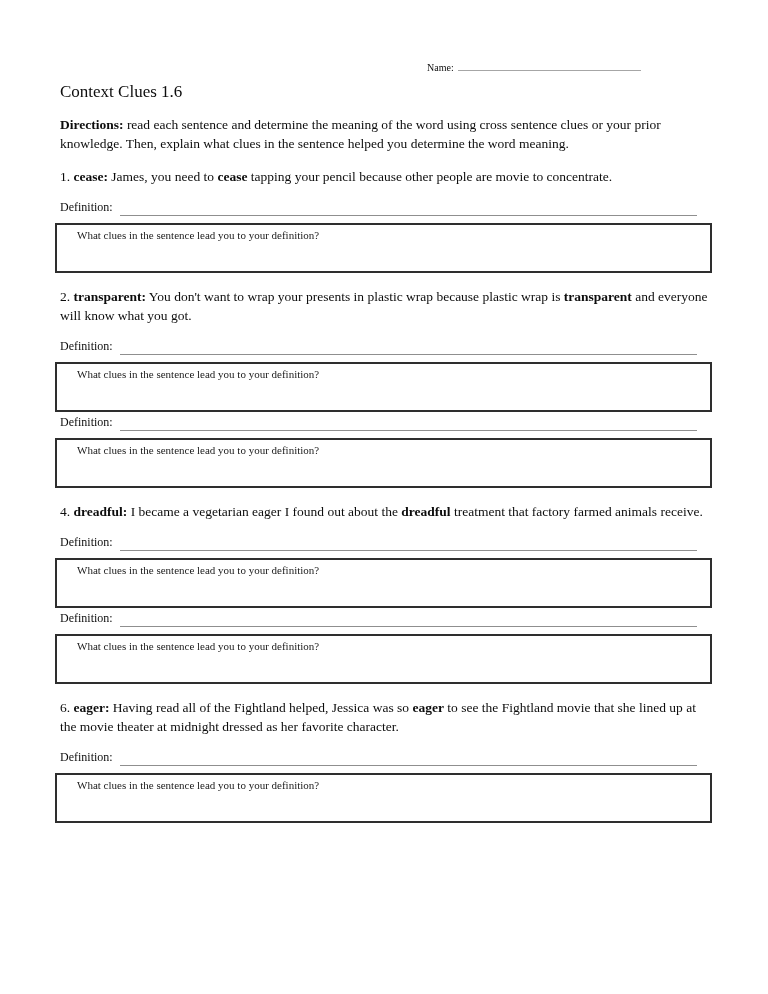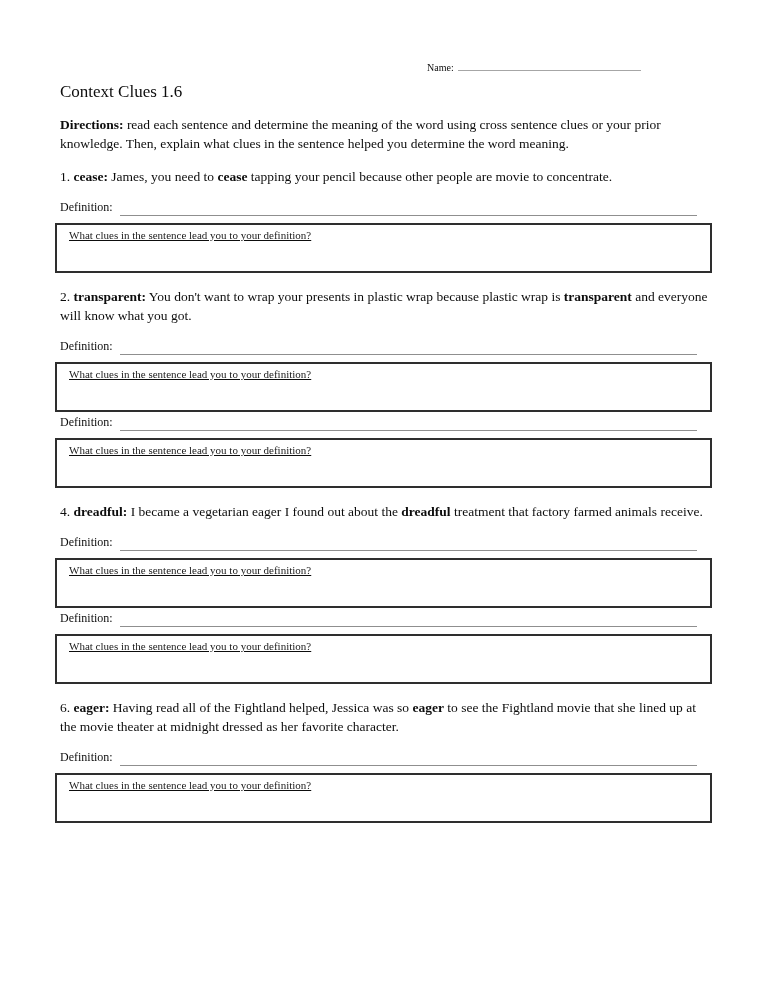--- a/index.html
+++ b/index.html
@@ -64,23 +64,22 @@
   .def-line {
     flex: 1;
     border-bottom: 1.2px solid #8f8f8f;
     height: 16px;
     margin-left: 7px;
     margin-right: 15px;
   }
   .clue-box {
     border: 2px solid #2e2e2e;
     height: 40px;
-    padding: 3px 12px;
+    padding: 3px 20px;
     background: #ffffff;
-    text-decoration: underline;
   }
   .clue-prompt {
     font-size: 11px;
     line-height: 14px;
     color: #1a1a1a;
   }
   .b { font-weight: bold; }
   .i { }
 </style>
 </head>

